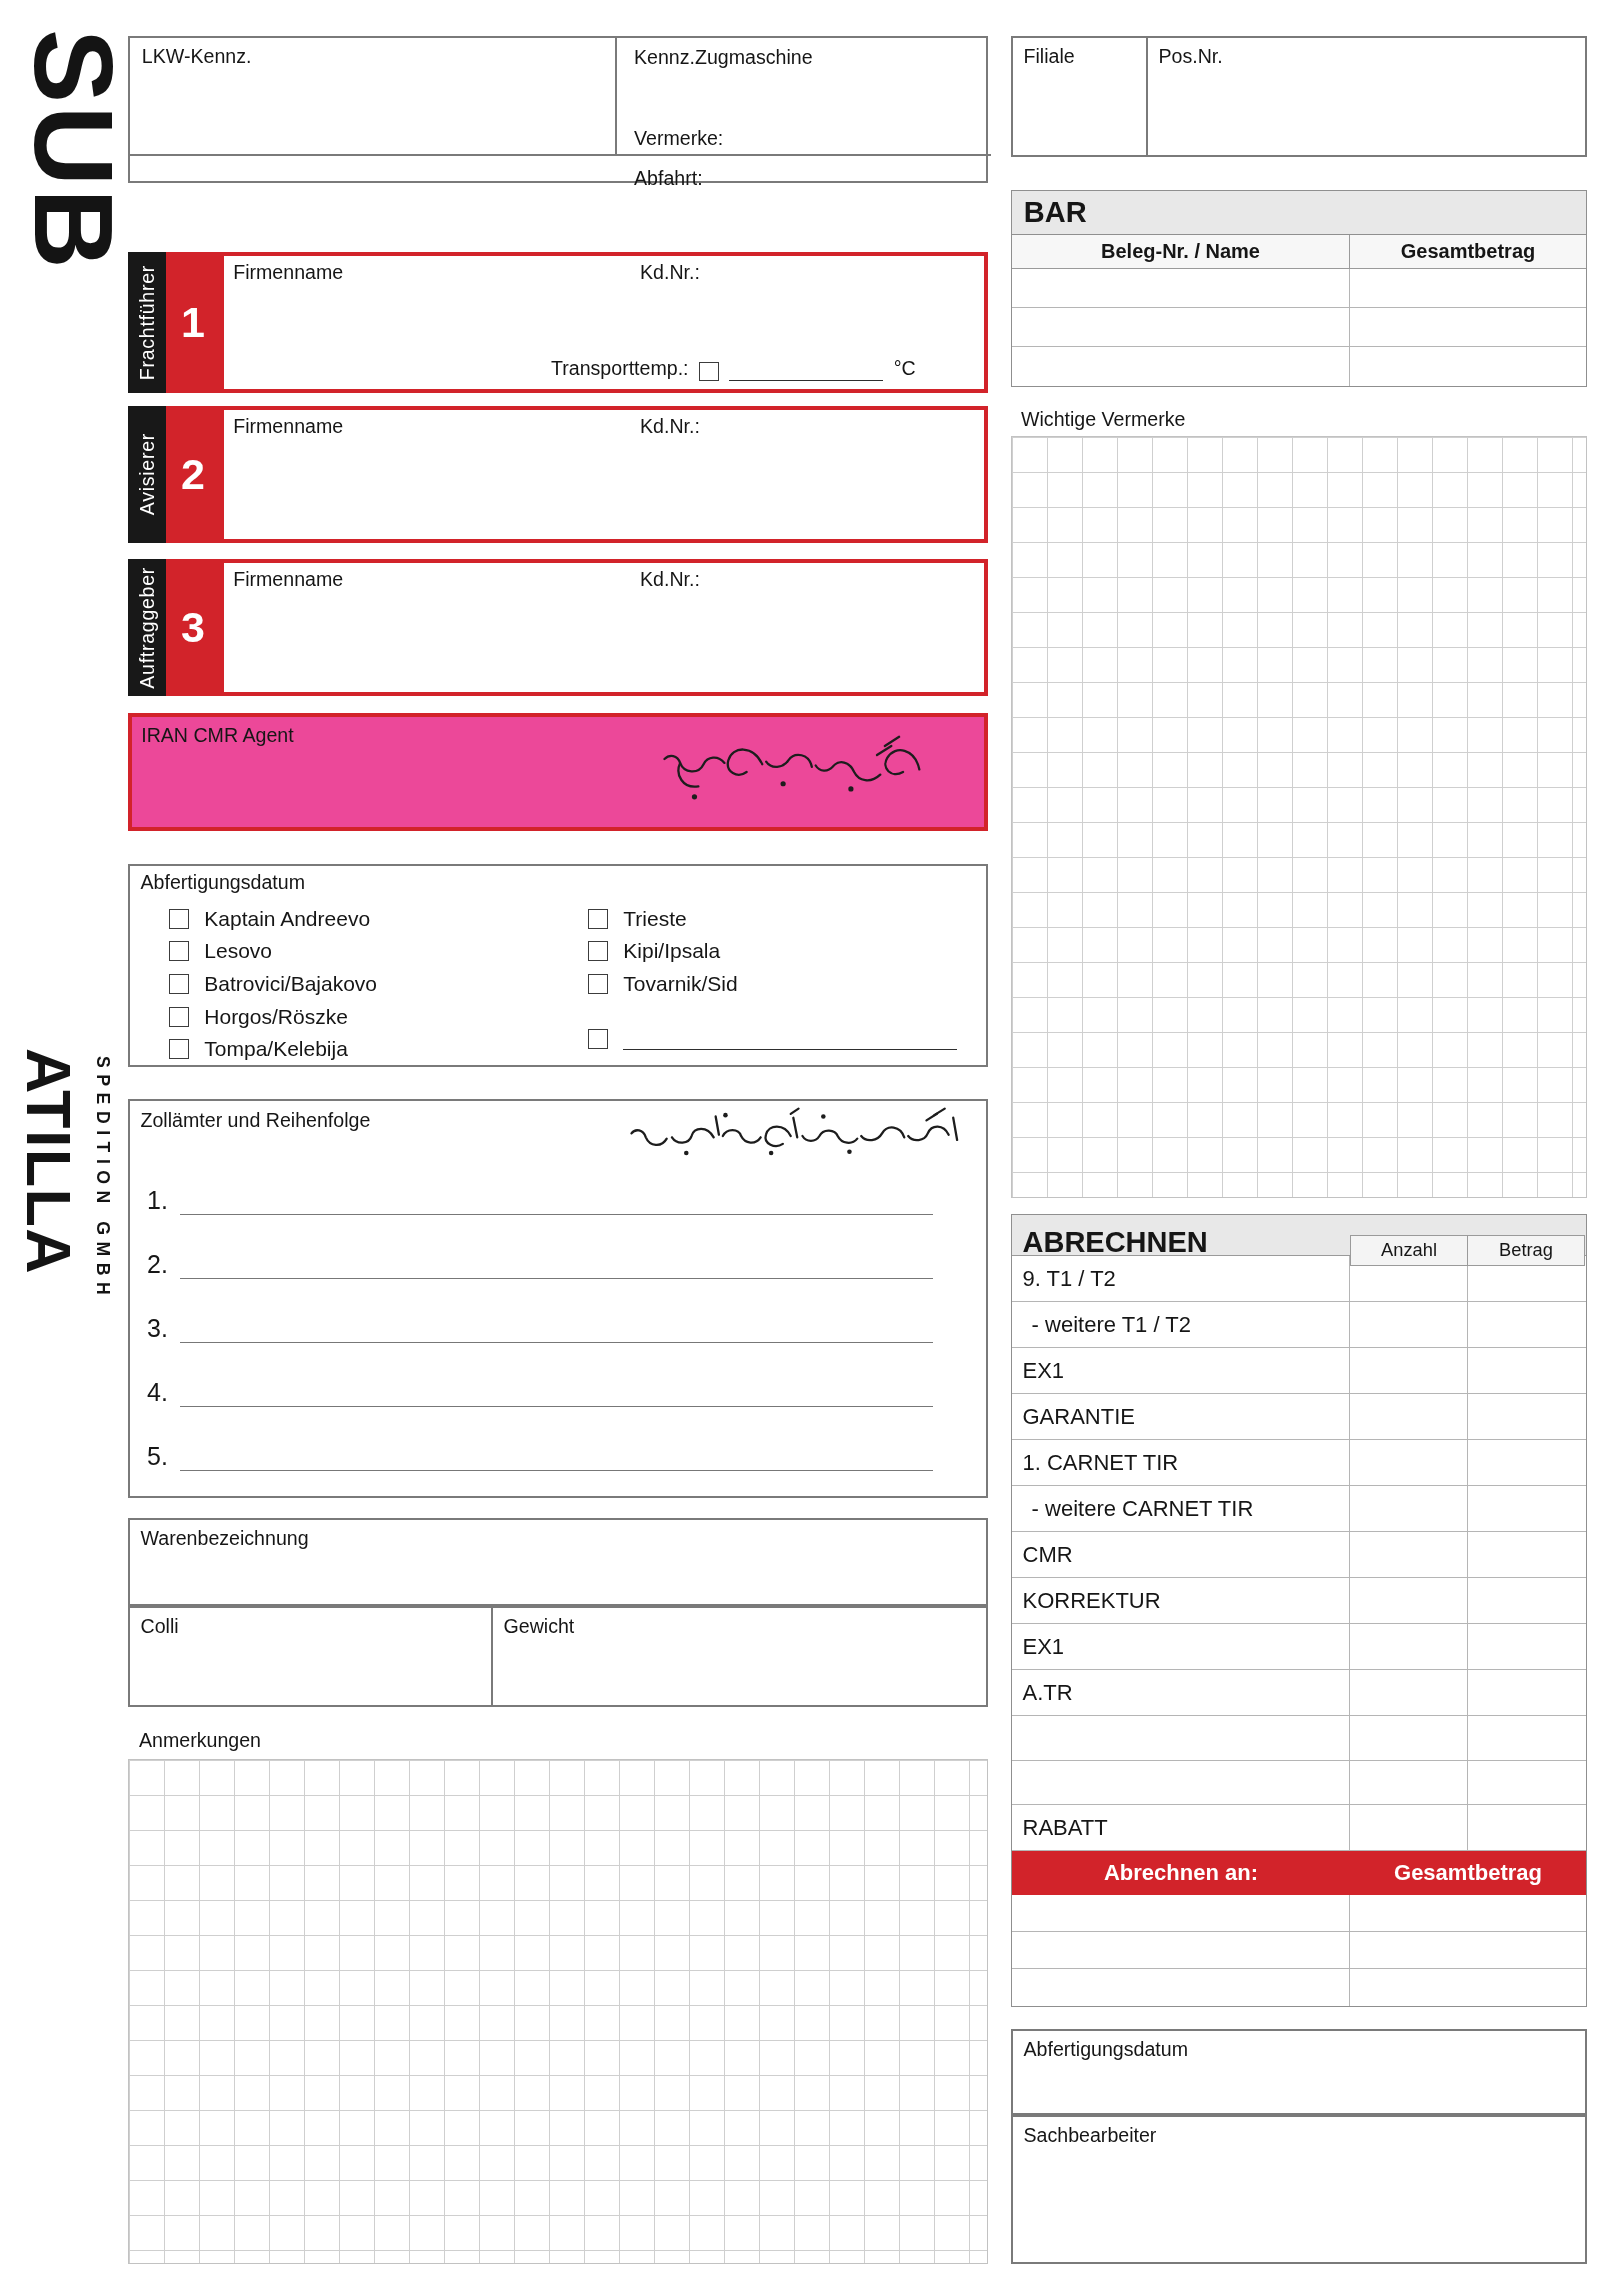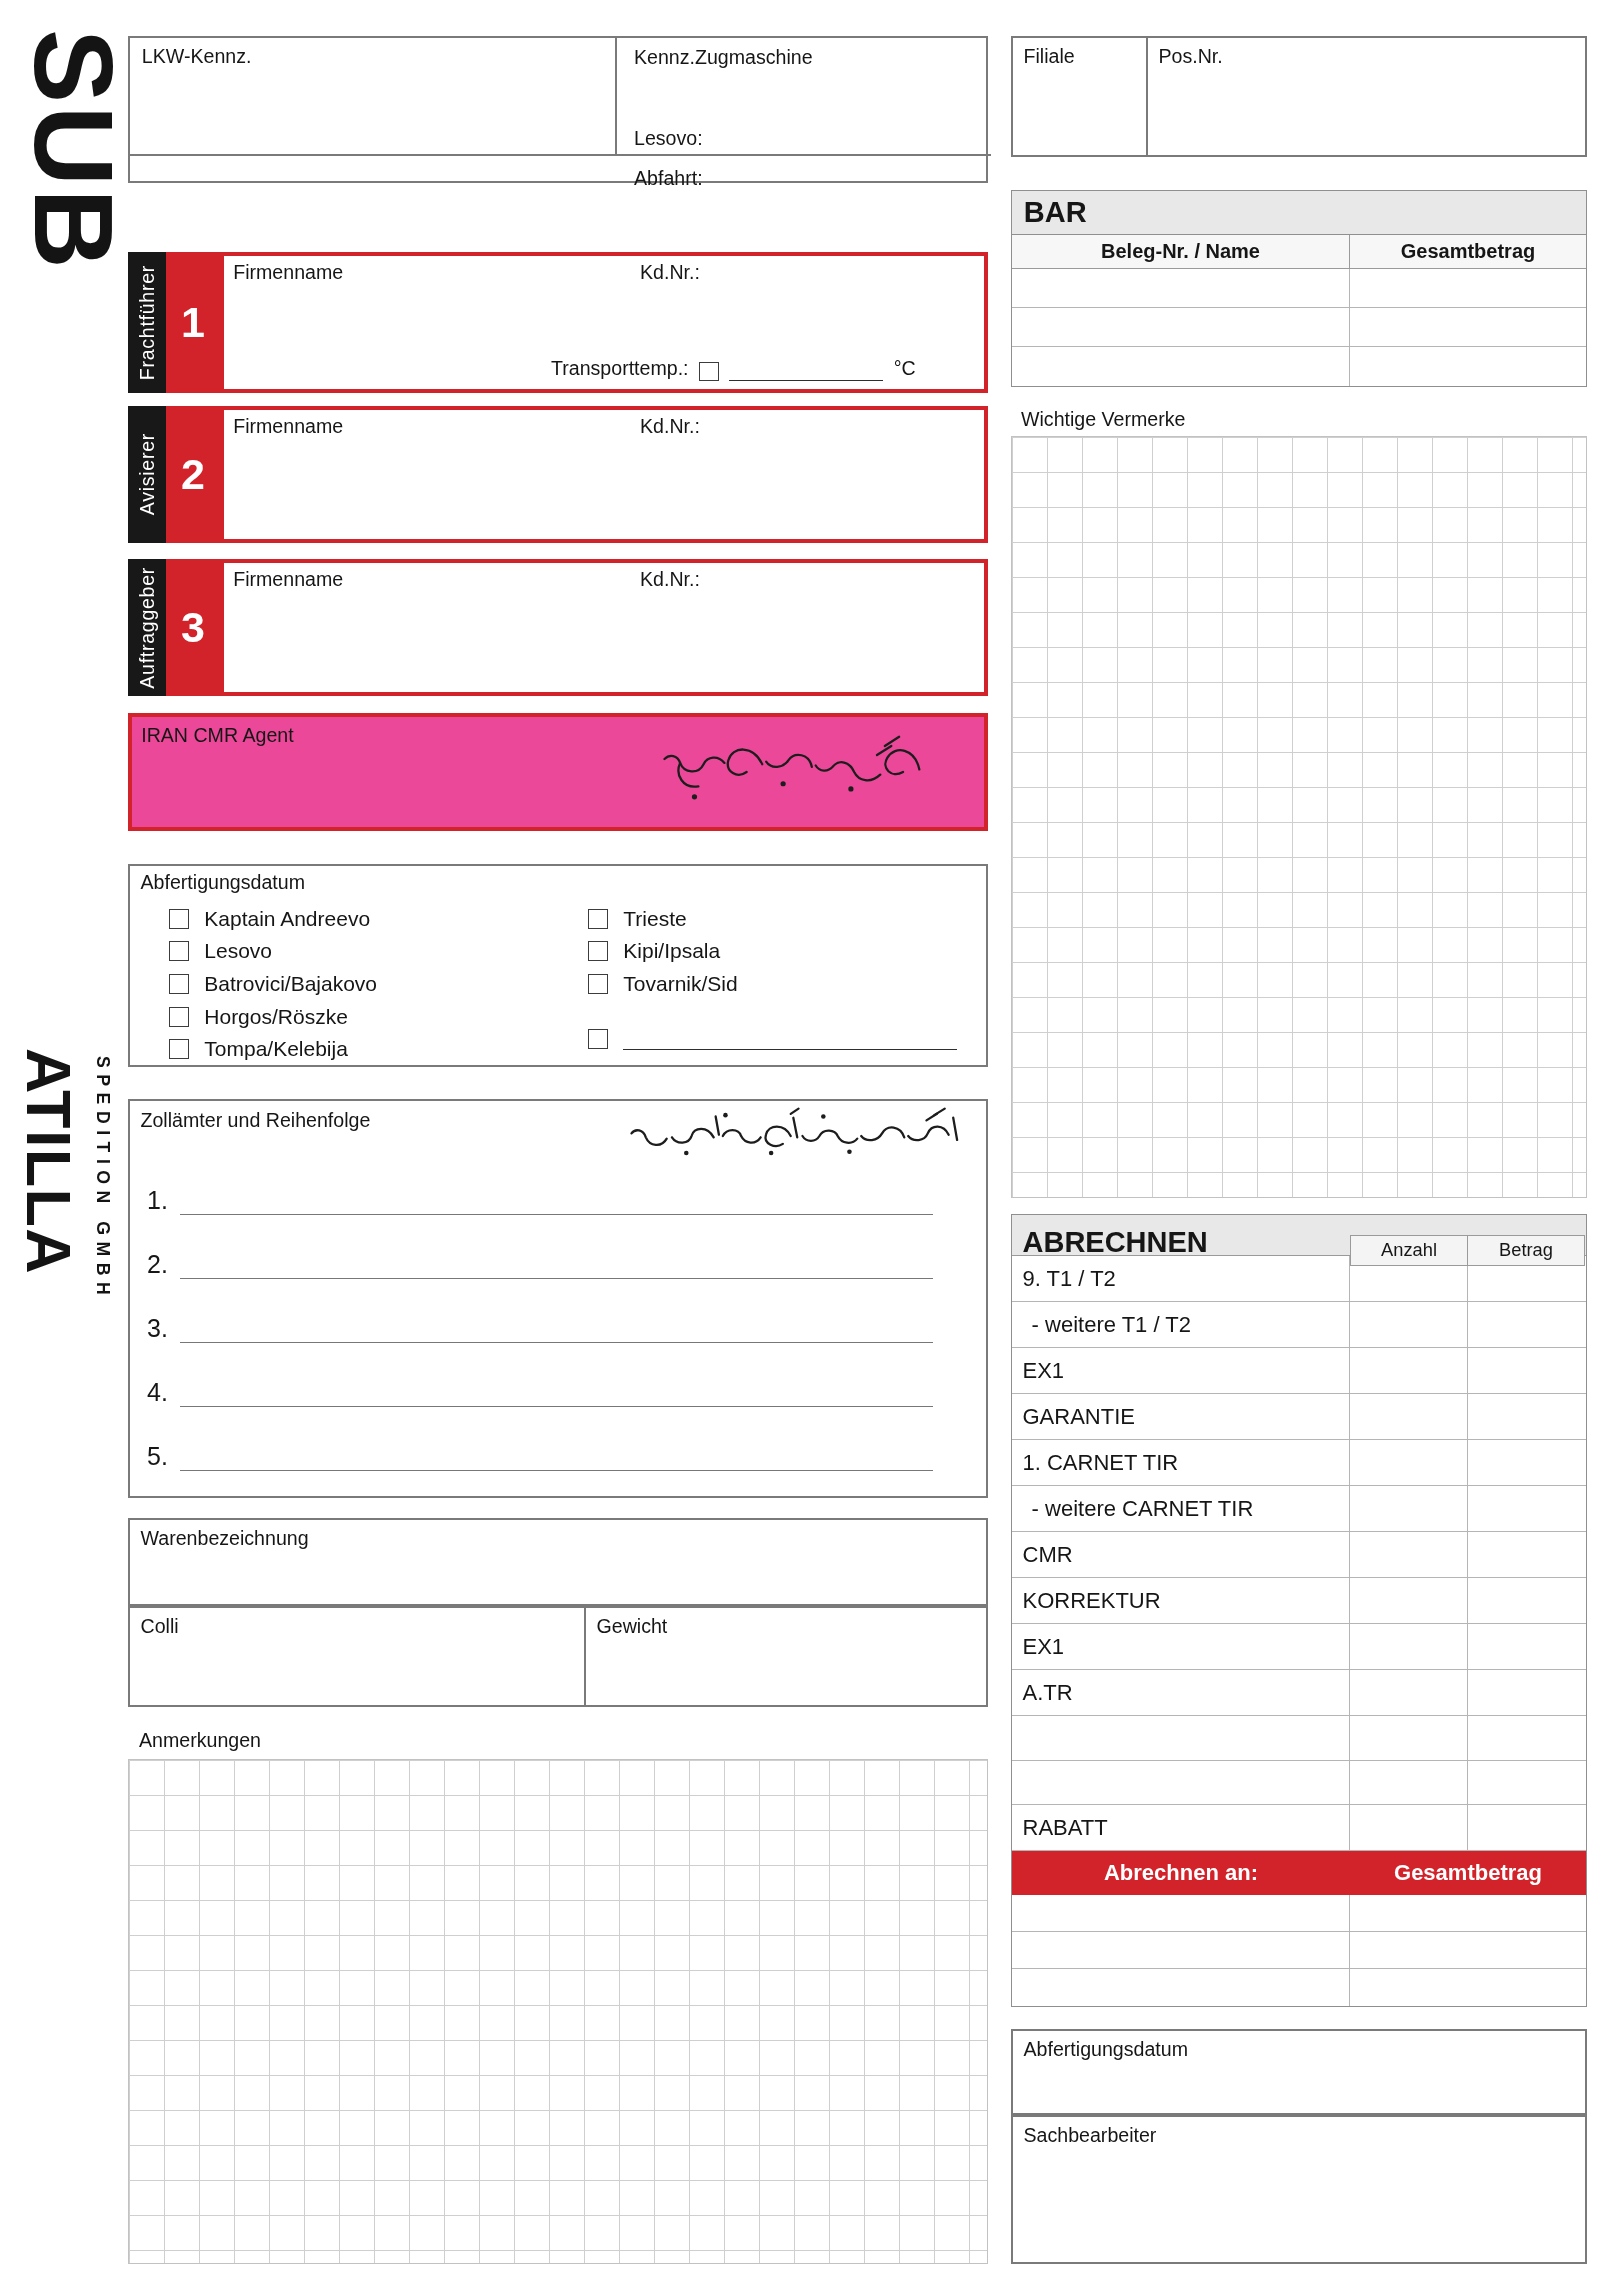--- a/index.html
+++ b/index.html
@@ -73,21 +73,21 @@
   .arow .ab{flex:1;}
   .redbar{display:flex;height:44px;background:var(--red);color:#fff;font-size:22px;font-weight:bold;}
   .redbar .r1{width:338px;display:flex;align-items:center;justify-content:center;}
   .redbar .r2{flex:1;display:flex;align-items:center;justify-content:center;}
   .brow{display:flex;height:37px;border-bottom:0.7px solid var(--fine);}
   .brow .bl{width:338px;border-right:0.7px solid var(--fine);}
   .brow .br{flex:1;}
   .brow.last{border-bottom:none;}
 
   .cg{display:flex;}
-  .cg .colli{width:456px;border-right:2px solid var(--boxb);position:relative;}
+  .cg .colli{width:363px;border-right:2px solid var(--boxb);position:relative;}
   .cg .gewicht{flex:1;position:relative;}
   .corner-lbl{position:absolute;left:10.5px;top:6.5px;font-size:19.6px;}
 
   svg.ink path, svg.ink circle{stroke:#1d1d1d;fill:none;stroke-width:3.5;stroke-linecap:round;}
   svg.ink circle{fill:#1d1d1d;stroke:none;}
 </style>
 </head>
 <body>
 
 <div class="page">
@@ -95,21 +95,21 @@
   <div class="abs vtext sub-logo">SUB</div>
   <div class="abs vtext atilla-small">SPEDITION GMBH</div>
   <div class="abs vtext atilla-big">ATILLA</div>
 
   <div class="abs outer-box" style="left:128px;top:36px;width:860px;height:147px;">
     <div class="abs outer-box" style="left:-2px;top:-2px;width:489px;height:120px;">
       <span class="lbl abs" style="left:11.8px;top:6.5px;">LKW-Kennz.</span>
     </div>
     <div class="hline" style="left:486px;top:116px;width:375px;"></div>
     <span class="lbl abs" style="left:504px;top:7.9px;">Kennz.Zugmaschine</span>
-    <span class="lbl abs" style="left:504px;top:89px;">Lesovo:</span>
+    <span class="lbl abs" style="left:504px;top:89px;">Vermerke:</span>
     <span class="lbl abs" style="left:504px;top:129px;">Abfahrt:</span>
   </div>
 
   <div class="abs outer-box" style="left:1011px;top:36px;width:576px;height:121px;display:flex;">
     <div style="width:135px;border-right:2px solid var(--boxb);position:relative;">
       <span class="corner-lbl">Filiale</span>
     </div>
     <div style="flex:1;position:relative;">
       <span class="corner-lbl">Pos.Nr.</span>
     </div>

